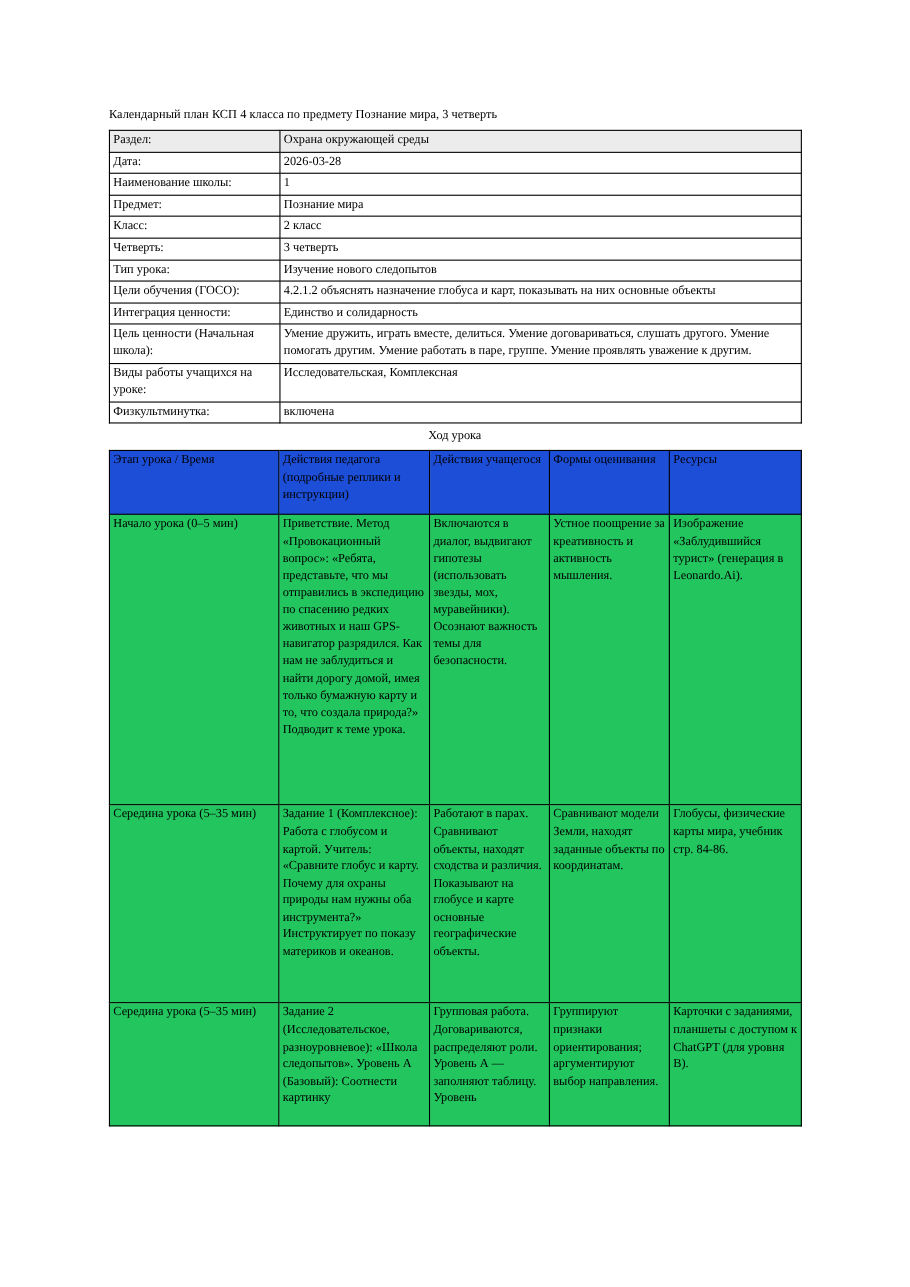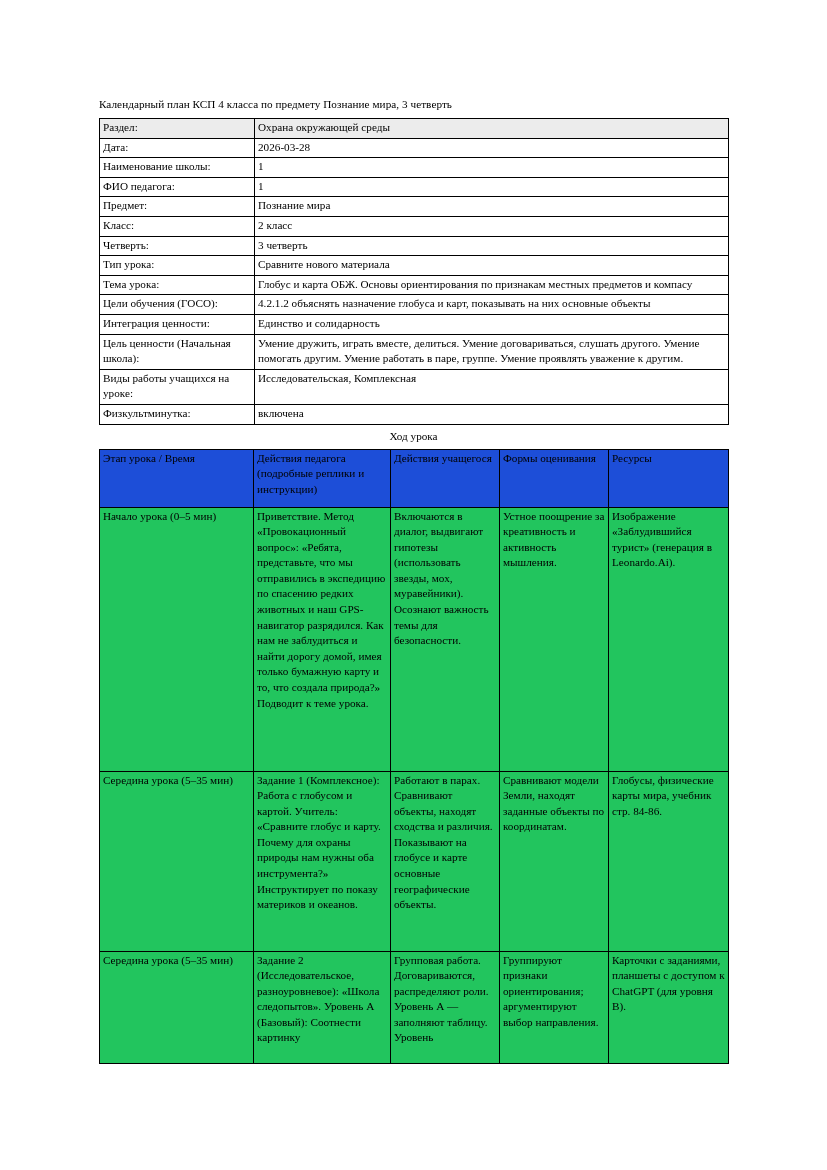--- a/index.html
+++ b/index.html
@@ -103,42 +103,34 @@
           </tr>
           <tr>
             <td>Дата:</td>
             <td>2026-03-28</td>
           </tr>
           <tr>
             <td>Наименование школы:</td>
             <td>1</td>
           </tr>
           <tr>
-            <td>ФИО педагога:</td>
-            <td>1</td>
-          </tr>
-          <tr>
             <td>Предмет:</td>
             <td>Познание мира</td>
           </tr>
           <tr>
             <td>Класс:</td>
             <td>2 класс</td>
           </tr>
           <tr>
             <td>Четверть:</td>
             <td>3 четверть</td>
           </tr>
           <tr>
             <td>Тип урока:</td>
-            <td>Сравните нового материала</td>
-          </tr>
-          <tr>
-            <td>Тема урока:</td>
-            <td>Глобус и карта ОБЖ. Основы ориентирования по признакам местных предметов и компасу</td>
+            <td>Изучение нового следопытов</td>
           </tr>
           <tr>
             <td>Цели обучения (ГОСО):</td>
             <td>4.2.1.2 объяснять назначение глобуса и карт, показывать на них основные объекты</td>
           </tr>
           <tr>
             <td>Интеграция ценности:</td>
             <td>Единство и солидарность</td>
           </tr>
           <tr>

